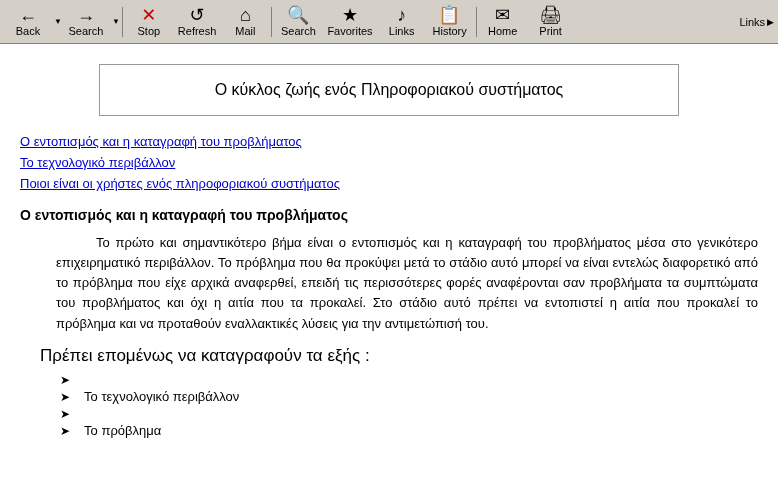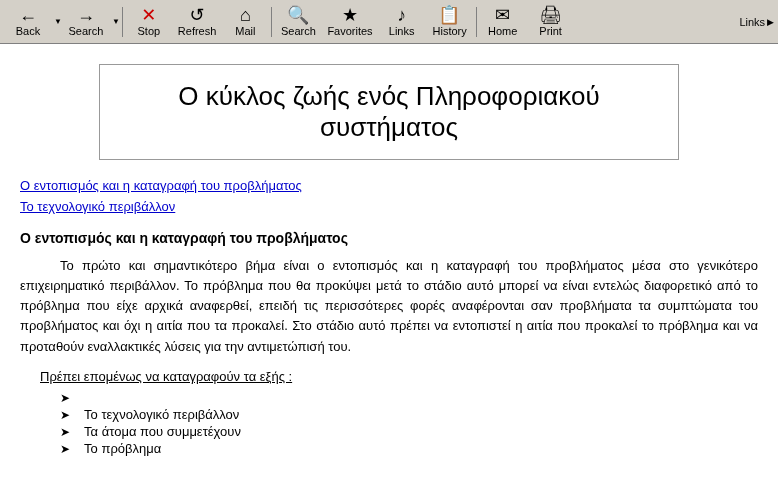--- a/index.html
+++ b/index.html
@@ -54,21 +54,21 @@
       padding: 10px 20px 10px 20px;
     }
 
     
     .title-box {
       border: 1px solid #999;
       text-align: center;
       padding: 16px 28px;
       margin: 10px auto 18px auto;
       max-width: 580px;
-      font-size: 26px;
+      font-size: 16px;
       font-weight: normal;
     }
 
     
     .nav-links {
       margin: 0 0 14px 0;
     }
     .nav-links a {
       display: block;
       color: #0000cc;
@@ -85,27 +85,27 @@
       margin: 16px 0 10px 0;
     }
 
     
     .body-text {
       font-size: 13px;
       line-height: 1.55;
       text-align: justify;
       margin-bottom: 12px;
       text-indent: 40px;
+      margin-left: 36px;
     }
 
     
     .list-intro {
-      font-size: 13px;
+      font-size: 17px;
       margin: 10px 0 6px 20px;
-      text-decoration: underline;
     }
     .bullet-list {
       list-style: none;
       margin-left: 40px;
     }
     .bullet-list li {
       display: flex;
       align-items: flex-start;
       margin-bottom: 2px;
       font-size: 13px;
@@ -195,38 +195,38 @@
 
 <div id="content">
 
   <div class="title-box">
     <span>Ο κύκλος ζωής ενός Πληροφοριακού συστήματος</span>
   </div>
 
   <div class="nav-links">
     <a>Ο εντοπισμός και η καταγραφή του προβλήματος</a>
     <a>Το τεχνολογικό περιβάλλον</a>
+    <a>Ποιοι είναι οι χρήστες ενός πληροφοριακού συστήματος</a>
   </div>
 
   <div class="section-heading">Ο εντοπισμός και η καταγραφή του προβλήματος</div>
 
   <p class="body-text">Το πρώτο και σημαντικότερο βήμα  είναι  ο εντοπισμός και η καταγραφή του προβλήματος μέσα στο γενικότερο επιχειρηματικό περιβάλλον. Το πρόβλημα που θα προκύψει μετά το στάδιο αυτό μπορεί να είναι εντελώς διαφορετικό από το πρόβλημα που είχε αρχικά αναφερθεί, επειδή τις περισσότερες φορές αναφέρονται σαν προβλήματα τα συμπτώματα του προβλήματος και όχι η αιτία που τα προκαλεί. Στο στάδιο αυτό πρέπει να εντοπιστεί η αιτία που προκαλεί το πρόβλημα και να προταθούν εναλλακτικές λύσεις για την αντιμετώπισή του.</p>
 
   <p class="list-intro">Πρέπει επομένως να καταγραφούν τα εξής :</p>
   <ul class="bullet-list">
     <li>
       <span class="bullet-arrow">➤</span>
     </li>
     <li>
       <span class="bullet-arrow">➤</span>
       <span>Το τεχνολογικό περιβάλλον</span>
     </li>
     <li>
       <span class="bullet-arrow">➤</span>
-      <span>Τα άτομα που συμμετέχουν</span>
     </li>
     <li>
       <span class="bullet-arrow">➤</span>
       <span>Το πρόβλημα</span>
     </li>
   </ul>
 
 </div>
 
 </body></html>

